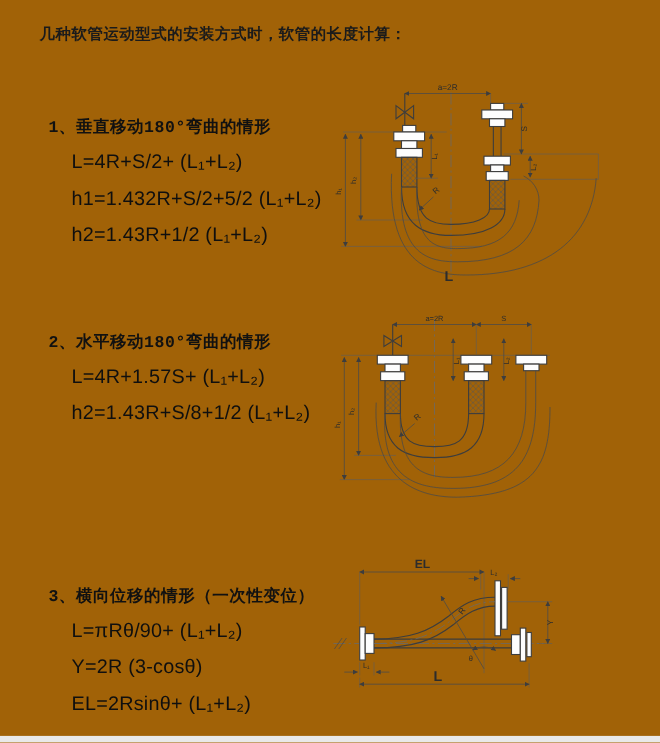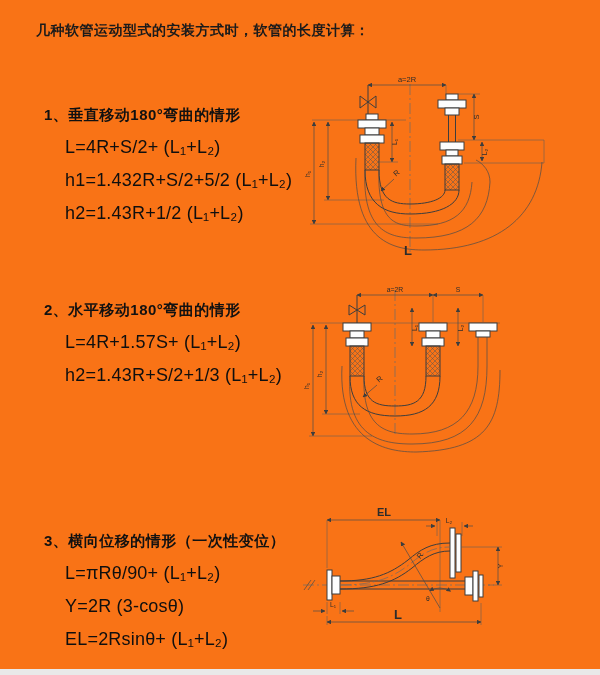--- a/index.html
+++ b/index.html
@@ -1,20 +1,20 @@
 <!DOCTYPE html>
 <html><head>
 <meta charset="utf-8">
 <style>
   html,body{margin:0;padding:0;}
   body{width:600px;height:675px;background:#ffffff;font-family:"Liberation Sans",sans-serif;position:relative;}
-  .page{position:absolute;left:0;top:0;width:600px;height:675px;background:#f97316;overflow:hidden;}
+  .page{position:absolute;left:0;top:0;width:600px;height:675px;background:#a16207;overflow:hidden;}
   .title{position:absolute;left:36px;top:22px;font-size:14px;font-weight:700;color:#1b1b1b;letter-spacing:.5px;}
   .sec{position:absolute;left:44px;color:#141414;}
-  .sec-heading{font-size:15px;font-weight:700;letter-spacing:.5px;color:#111;}
+  .sec-heading{font-size:15px;font-weight:700;letter-spacing:.5px;color:#111;font-family:Liberation Mono, monospace;}
   .formula{margin:12px 0 0 21px;font-size:18px;letter-spacing:.2px;color:#0f0f0f;}
   svg.diag{position:absolute;}
   svg text{font-family:"Liberation Sans",sans-serif;fill:#2c2c2c;}
   .dl{font-size:7.5px;}
   .dls{font-size:6.8px;}
   .dlb{font-size:13px;font-weight:bold;}
   .dlm{font-size:11px;font-weight:bold;}
   .s1{stroke:#3d3d3d;stroke-width:1;fill:none;}
   .sd{stroke:#4a4a4a;stroke-width:.7;fill:none;}
   .sr{stroke:#5d5d5d;stroke-width:.55;fill:none;}
@@ -32,21 +32,21 @@
   <section class="sec" style="top:106px;">
     <div class="sec-heading">1、垂直移动180°弯曲的情形</div>
     <div class="formula">L=4R+S/2+ (L₁+L₂)</div>
     <div class="formula">h1=1.432R+S/2+5/2 (L₁+L₂)</div>
     <div class="formula">h2=1.43R+1/2 (L₁+L₂)</div>
   </section>
 
   <section class="sec" style="top:301px;">
     <div class="sec-heading">2、水平移动180°弯曲的情形</div>
     <div class="formula">L=4R+1.57S+ (L₁+L₂)</div>
-    <div class="formula">h2=1.43R+S/2+1/3 (L₁+L₂)</div>
+    <div class="formula">h2=1.43R+S/8+1/2 (L₁+L₂)</div>
   </section>
 
   <section class="sec" style="top:532px;">
     <div class="sec-heading">3、横向位移的情形（一次性变位）</div>
     <div class="formula">L=πRθ/90+ (L₁+L₂)</div>
     <div class="formula">Y=2R (3-cosθ)</div>
     <div class="formula">EL=2Rsinθ+ (L₁+L₂)</div>
   </section>
 
   <svg class="diag" style="left:298px;top:72px;" width="292" height="192" viewBox="0 0 292 192">

